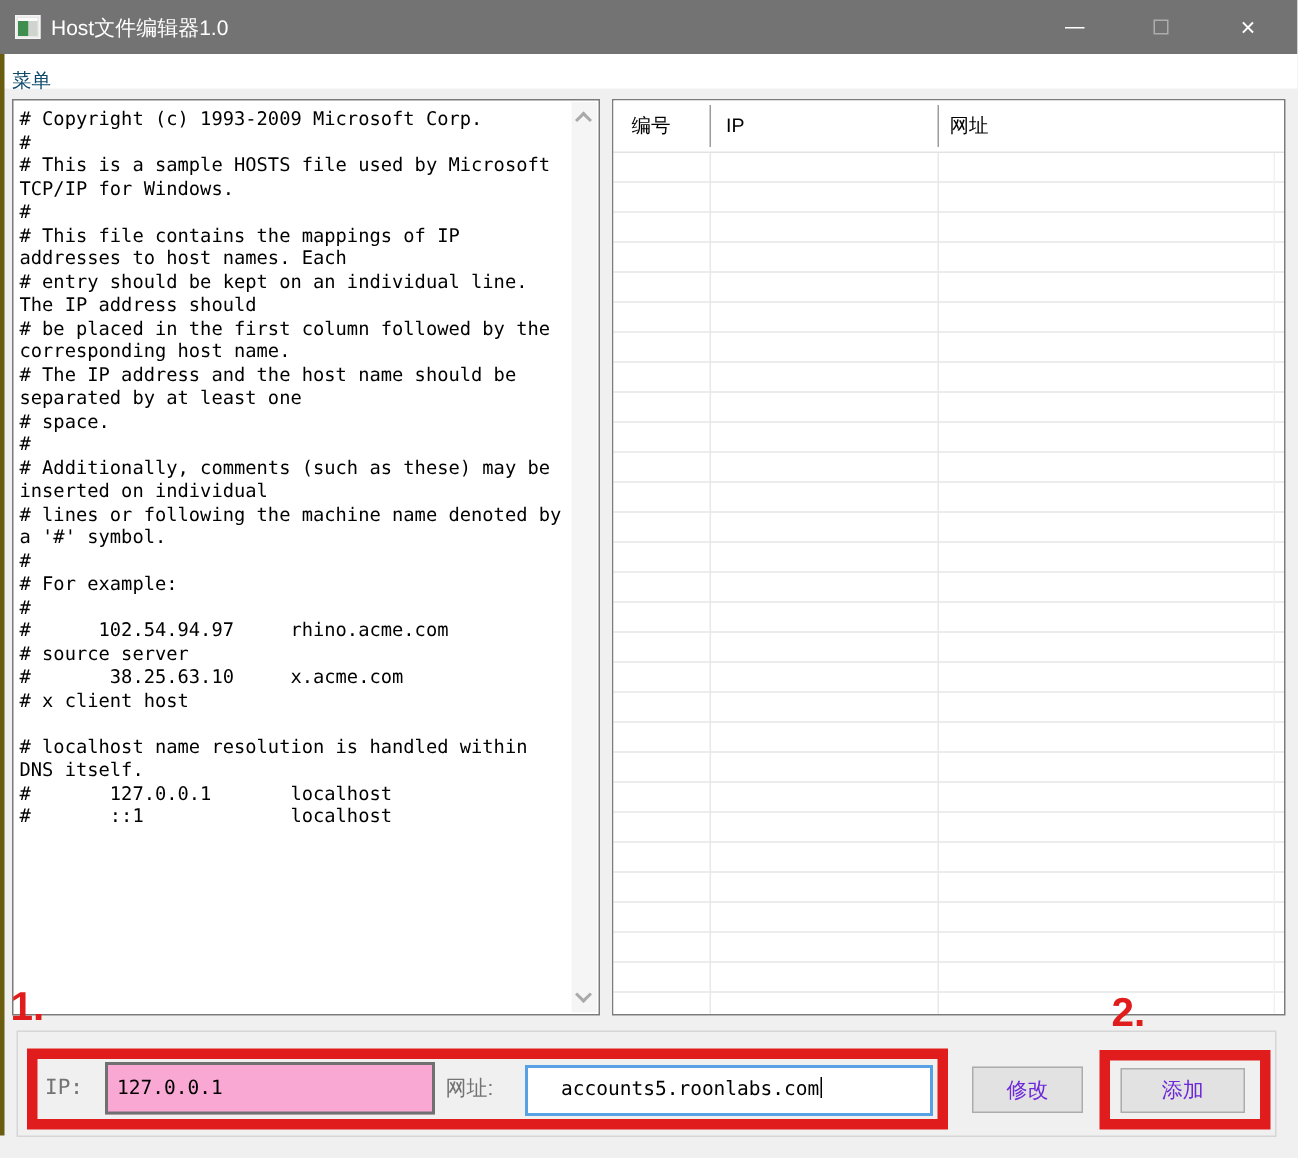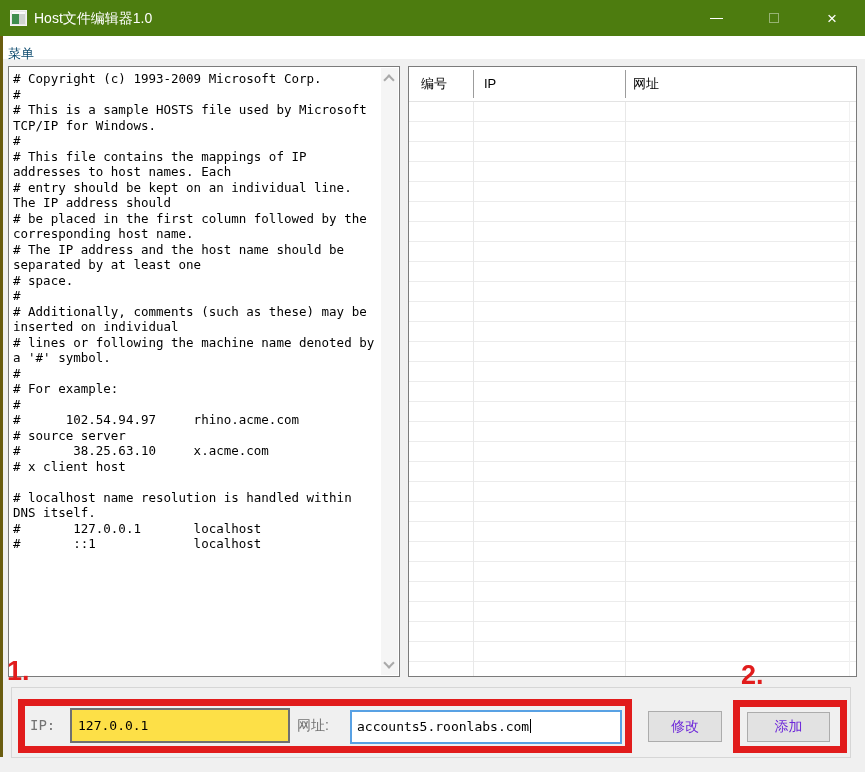--- a/index.html
+++ b/index.html
@@ -3,21 +3,21 @@
 <meta charset="utf-8">
 <style>
   * { box-sizing: border-box; margin: 0; padding: 0; }
   html,body { width:865px; height:772px; overflow:hidden; }
   body { font-family:"Liberation Sans","DejaVu Sans",sans-serif; background:#f0f0f0; position:relative; }
   .mono { font-family:"DejaVu Sans Mono","Liberation Mono",monospace; }
 
   #window { position:absolute; left:0; top:0; width:865px; height:772px; background:#f0f0f0; }
 
   
-  .titlebar { position:absolute; left:0; top:0; width:865px; height:36px; background:#4d7c0f; }
+  .titlebar { position:absolute; left:0; top:0; width:865px; height:36px; background:#737373; }
   .app-icon { position:absolute; left:10px; top:10px; width:17px; height:16px; background:#e8e8e8; border:1px solid #f5f5f5; }
   .app-icon .ic-left { position:absolute; left:1px; top:3px; width:7px; height:10px; background:#3f8e4e; }
   .app-icon .ic-right { position:absolute; right:1px; top:3px; width:6px; height:10px; background:#cfd4cf; }
   .app-icon .ic-top { position:absolute; left:1px; top:1px; right:1px; height:2px; background:#fbfbfb; }
   .win-title { position:absolute; left:34px; top:0; height:36px; line-height:36px; color:#ffffff; font-size:14px; }
   .winbtns { position:absolute; right:4px; top:0; height:36px; display:flex; }
   .winbtn { width:58px; height:36px; display:flex; align-items:center; justify-content:center; }
   .glyph-min { width:13px; height:0; border-top:1px solid #ffffff; }
   .glyph-max { width:10px; height:10px; border:1px solid rgba(255,255,255,0.42); }
   .glyph-close { color:#ffffff; font-size:17px; line-height:17px; }
@@ -55,24 +55,24 @@
   .vline { position:absolute; top:35px; bottom:0; width:1px; background:#e8e8e8; }
   .vline.v1 { left:64px; }
   .vline.v2 { left:216px; }
   .vline.v3 { right:6px; background:#f1f1f1; }
 
   
   .bottom-panel { position:absolute; left:11px; top:687px; width:840px; height:71px; border:1px solid #d6d6d6; background:#f0f0f0; }
   .fld-label { position:absolute; font-size:14px; color:#737373; height:20px; line-height:20px; }
   .ip-label { left:30px; top:715px; }
   .url-label { left:297px; top:715px; }
-  .ip-input { position:absolute; left:70px; top:708px; width:220px; height:35px; background:#fde047; border:2px solid #707070;
+  .ip-input { position:absolute; left:70px; top:708px; width:220px; height:35px; background:#f9a8d4; border:2px solid #707070;
               font-size:13px; line-height:31px; padding-left:6px; color:#000; }
   .url-input { position:absolute; left:350px; top:710px; width:272px; height:34px; background:#fff; border:2px solid #58a1e4;
-               font-size:13px; line-height:30px; padding-left:5px; color:#000; }
+               font-size:13px; line-height:30px; padding-left:22px; color:#000; }
   .caret { display:inline-block; width:1px; height:14px; background:#000; vertical-align:-2px; margin-left:1px; }
   .btn { position:absolute; background:#e2e2e2; border:1px solid #acacac; font-size:14px; color:#6d28d9;
          display:flex; align-items:center; justify-content:center; }
   .btn-modify { left:648px; top:711px; width:74px; height:31px; }
   .btn-add { left:747px; top:712px; width:83px; height:30px; }
 
   
   .red-box { position:absolute; border:7px solid #e11c1c; z-index:50; pointer-events:none; }
   .red-box.b1 { left:18px; top:699px; width:614px; height:54px; }
   .red-box.b2 { left:733px; top:700px; width:114px; height:53px; }

